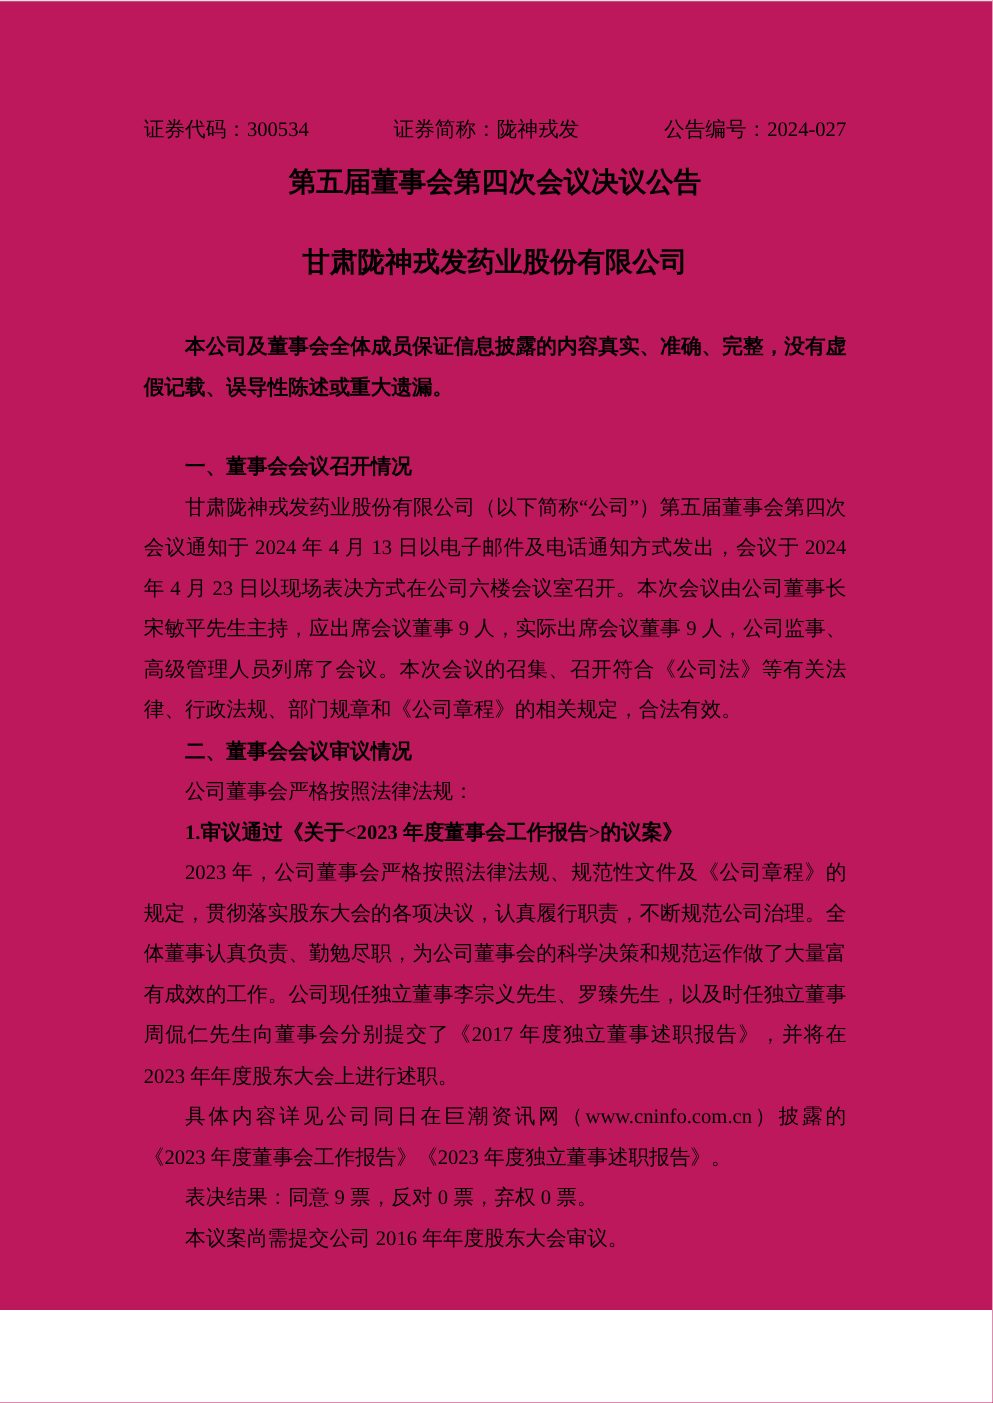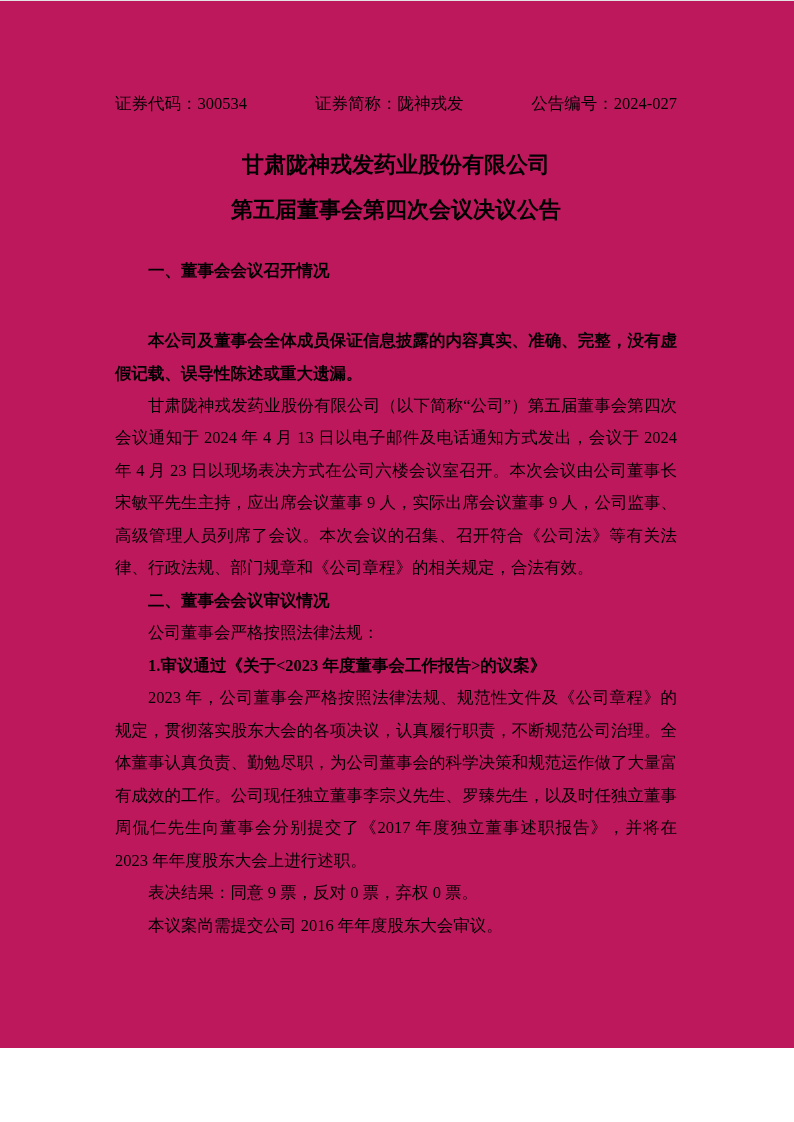--- a/index.html
+++ b/index.html
@@ -51,37 +51,38 @@
 <body>
 
 <div class="page">
 
   <div class="doc-header">
     <span>证券代码：300534</span>
     <span>证券简称：陇神戎发</span>
     <span>公告编号：2024-027</span>
   </div>
 
+  <div class="title title-line2">第五届董事会第四次会议决议公告</div>
+
   <div class="title title-line1">甘肃陇神戎发药业股份有限公司</div>
 
-  <div class="title title-line2">第五届董事会第四次会议决议公告</div>
+  <p class="para bold disclaimer">本公司及董事会全体成员保证信息披露的内容真实、准确、完整，没有虚假记载、误导性陈述或重大遗漏。</p>
 
   <p class="para bold section-gap">一、董事会会议召开情况</p>
-
-  <p class="para bold disclaimer">本公司及董事会全体成员保证信息披露的内容真实、准确、完整，没有虚假记载、误导性陈述或重大遗漏。</p>
 
   <p class="para">甘肃陇神戎发药业股份有限公司（以下简称“公司”）第五届董事会第四次会议通知于 2024 年 4 月 13 日以电子邮件及电话通知方式发出，会议于 2024 年 4 月 23 日以现场表决方式在公司六楼会议室召开。本次会议由公司董事长宋敏平先生主持，应出席会议董事 9 人，实际出席会议董事 9 人，公司监事、高级管理人员列席了会议。本次会议的召集、召开符合《公司法》等有关法律、行政法规、部门规章和《公司章程》的相关规定，合法有效。</p>
 
   <p class="para bold">二、董事会会议审议情况</p>
 
   <p class="para">公司董事会严格按照法律法规：</p>
 
   <p class="para bold">1.审议通过《关于&lt;2023 年度董事会工作报告&gt;的议案》</p>
 
   <p class="para">2023 年，公司董事会严格按照法律法规、规范性文件及《公司章程》的规定，贯彻落实股东大会的各项决议，认真履行职责，不断规范公司治理。全体董事认真负责、勤勉尽职，为公司董事会的科学决策和规范运作做了大量富有成效的工作。公司现任独立董事李宗义先生、罗臻先生，以及时任独立董事周侃仁先生向董事会分别提交了《2017 年度独立董事述职报告》，并将在 2023 年年度股东大会上进行述职。</p>
 
+  <p class="para">具体内容详见公司同日在巨潮资讯网（www.cninfo.com.cn）披露的《2023 年度董事会工作报告》《2023 年度独立董事述职报告》。</p>
 
   <p class="para">表决结果：同意 9 票，反对 0 票，弃权 0 票。</p>
 
   <p class="para">本议案尚需提交公司 2016 年年度股东大会审议。</p>
 
 
 </div>
 
 </body></html>

